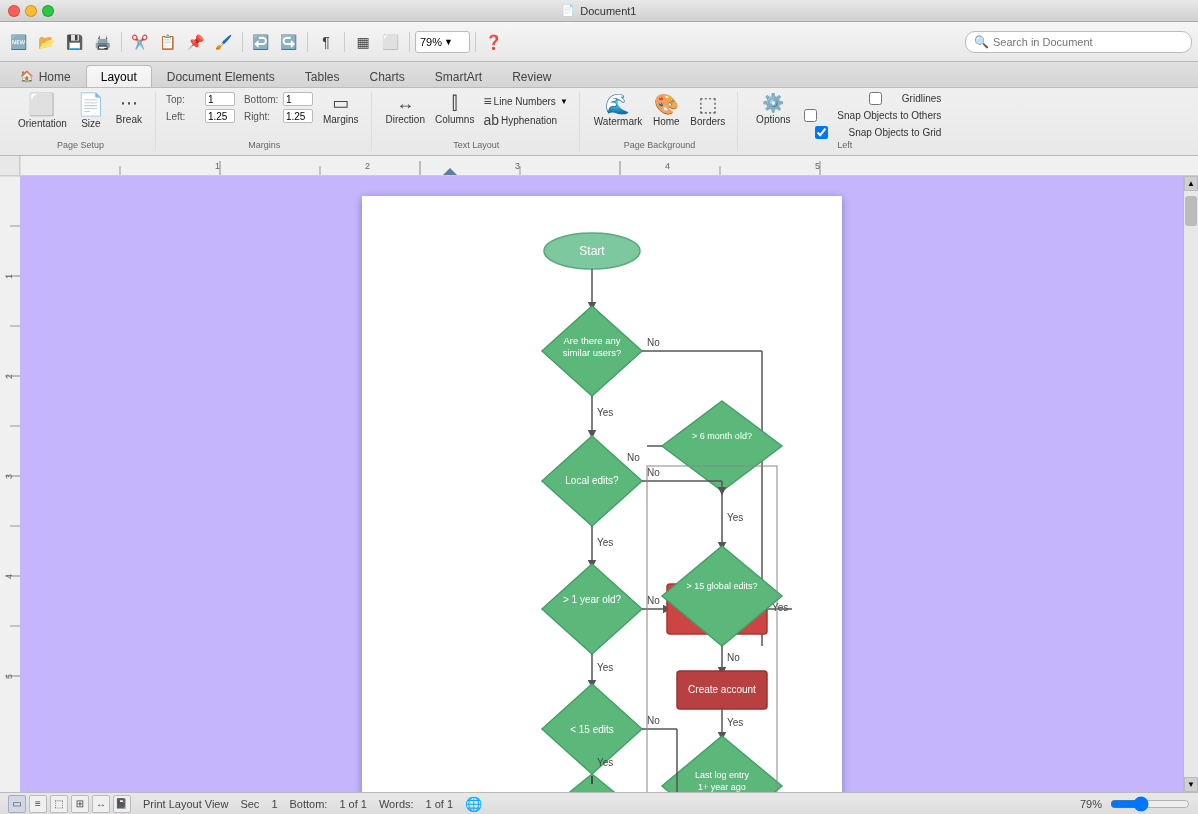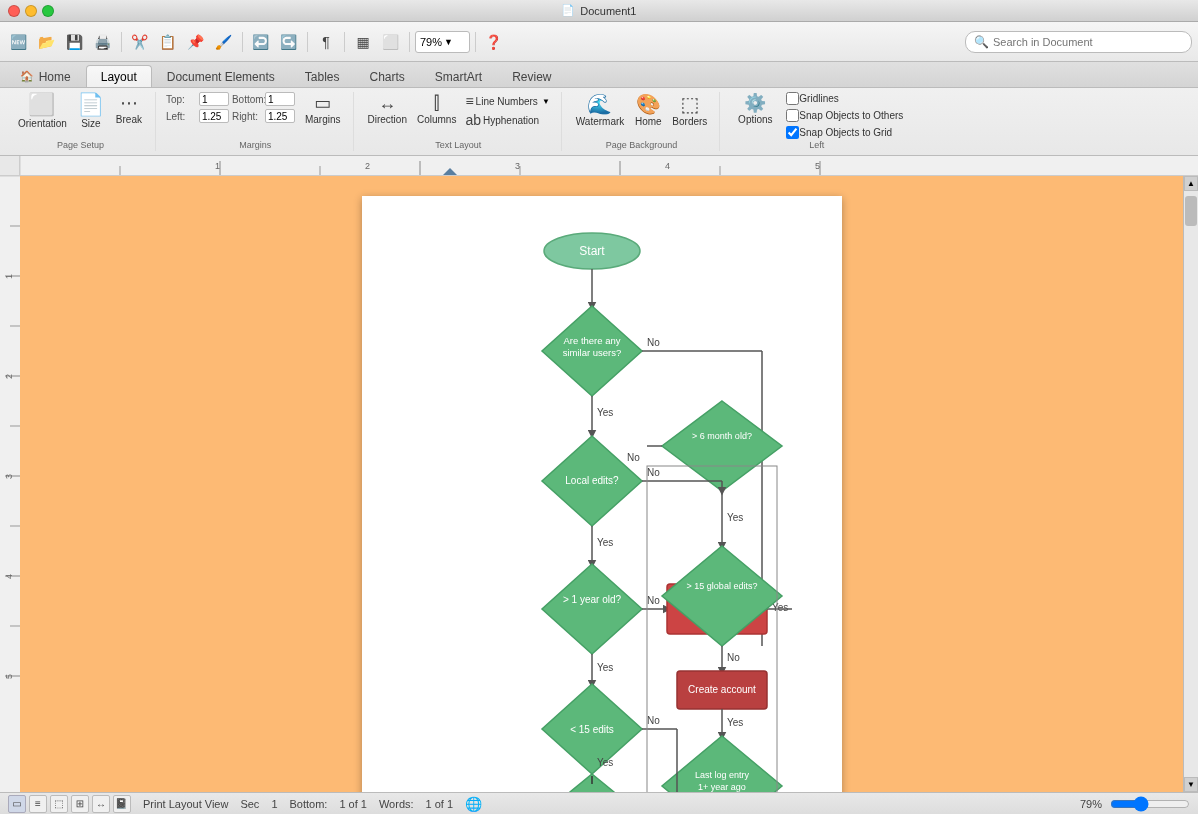--- a/index.html
+++ b/index.html
@@ -44,33 +44,33 @@
     .ribbon-group-label { font-size: 9px; color: #666; position: absolute; bottom: 0; left: 0; right: 0; text-align: center; padding-bottom: 1px; }
     .ribbon-items { display: flex; align-items: flex-start; gap: 2px; flex: 1; padding-bottom: 12px; }
     .ribbon-item { display: flex; flex-direction: column; align-items: center; cursor: pointer; padding: 2px 4px; border-radius: 3px; min-width: 36px; }
     .ribbon-item .icon { font-size: 22px; line-height: 1; color: #444; }
     .ribbon-item .label { font-size: 10px; color: #333; margin-top: 2px; text-align: center; }
     .ribbon-item-small { display: flex; flex-direction: column; gap: 1px; }
     .ribbon-item-small-row { display: flex; align-items: center; gap: 2px; cursor: pointer; padding: 1px 3px; border-radius: 2px; white-space: nowrap; }
     .ribbon-item-small-row .icon-s { font-size: 14px; color: #444; }
     .ribbon-item-small-row .label-s { font-size: 10px; color: #333; text-align: center; }
     .margins-inputs { display: flex; flex-direction: column; gap: 3px; font-size: 10px; padding-bottom: 12px; }
-    .margin-row { display: flex; align-items: center; gap: 3px; }
+    .margin-row { display: flex; align-items: center; gap: 9px; }
     .margin-label { color: #555; width: 30px; }
     .margin-val { width: 30px; border: 1px solid #bbb; border-radius: 2px; padding: 0 2px; height: 14px; font-size: 10px; background: white; }
     .ribbon-checkboxes { display: flex; flex-direction: column; gap: 4px; padding-bottom: 12px; justify-content: center; }
-    .ribbon-check-row { display: flex; align-items: center; gap: 0; font-size: 10px; color: #333; cursor: pointer; }
+    .ribbon-check-row { display: flex; align-items: center; gap: 20px; font-size: 10px; color: #333; cursor: pointer; justify-content: flex-end; }
     .ribbon-check-row input { margin: 0; }
 
     
     .ruler-row { height: 20px; background: #f0f0f0; border-bottom: 1px solid #ccc; display: flex; align-items: stretch; }
     .ruler-corner { width: 20px; border-right: 1px solid #ccc; background: #e8e8e8; }
     .ruler-h { flex: 1; overflow: hidden; position: relative; }
     .vertical-ruler { width: 20px; background: #f0f0f0; border-right: 1px solid #ccc; }
-    .doc-area { flex: 1; background: #fdba74; overflow: auto; padding: 20px; position: relative; }
+    .doc-area { flex: 1; background: #c4b5fd; overflow: auto; padding: 20px; position: relative; }
     .scrollbar-right { width: 15px; background: #e0e0e0; border-left: 1px solid #bbb; display: flex; flex-direction: column; }
     .scrollbar-top-btn, .scrollbar-bot-btn { height: 15px; background: #d0d0d0; border: 1px solid #bbb; display: flex; align-items: center; justify-content: center; font-size: 8px; cursor: pointer; }
     .scrollbar-track { flex: 1; background: #e8e8e8; position: relative; }
     .scrollbar-thumb { position: absolute; top: 5px; left: 1px; right: 1px; height: 30px; background: #bbb; border-radius: 3px; }
 
     
     .page { background: white; width: 480px; margin: 0 auto; min-height: 580px; position: relative; padding: 20px; box-shadow: 0 2px 8px rgba(0,0,0,0.3); }
 
     
     .status-bar { height: 22px; background: linear-gradient(to bottom, #e8e8e8, #ddd); border-top: 1px solid #bbb; display: flex; align-items: center; padding: 0 8px; gap: 12px; font-size: 11px; color: #444; }

